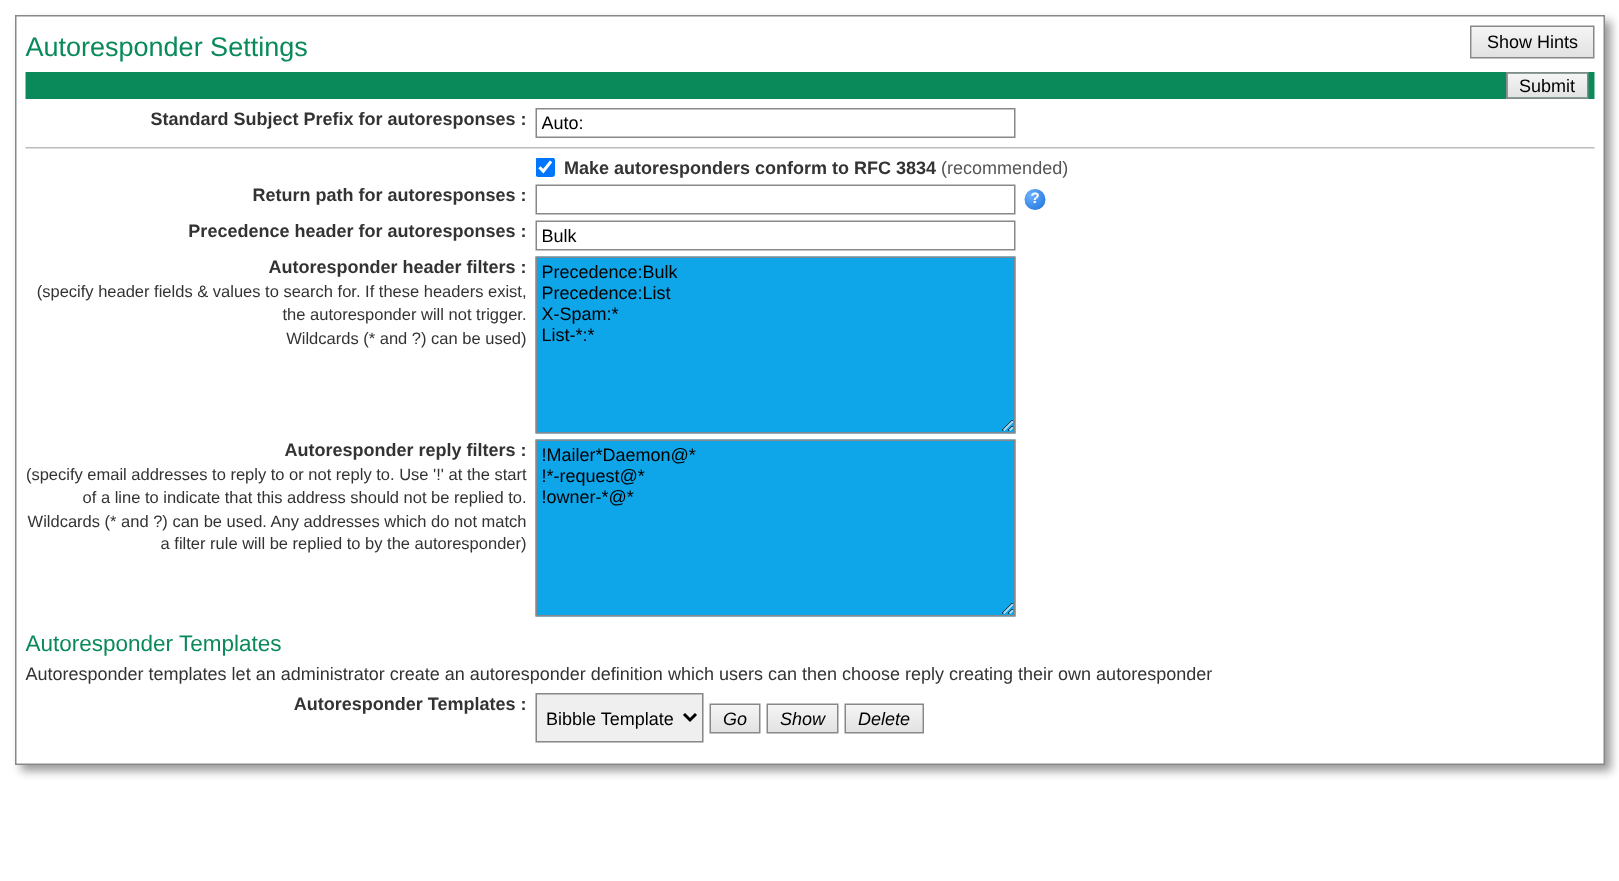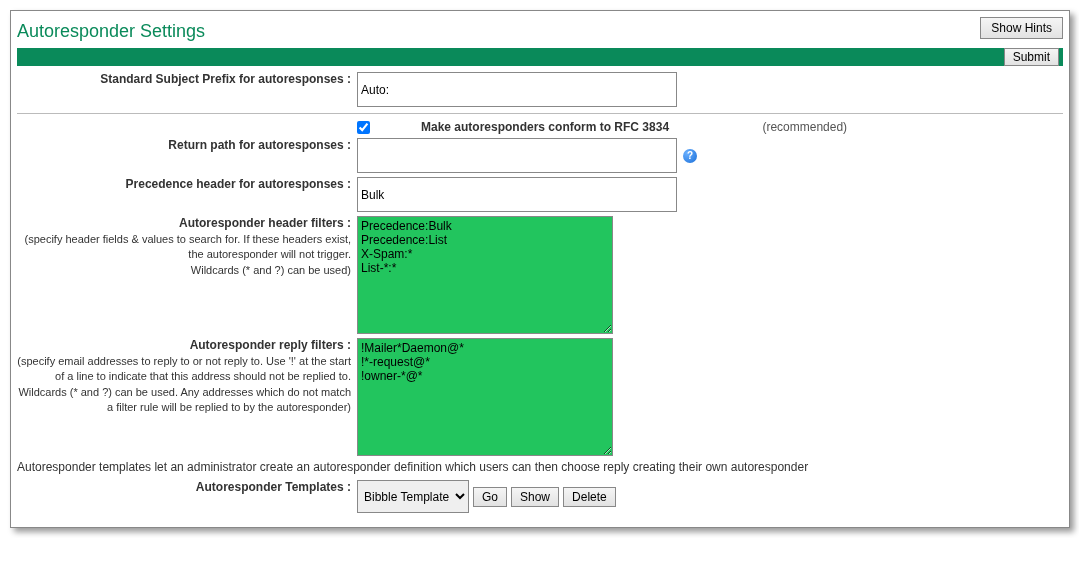--- a/index.html
+++ b/index.html
@@ -78,69 +78,69 @@
   flex: 0 0 auto;
   display: flex;
   align-items: center;
 }
 input[type="text"] {
   font-family: inherit;
   font-size: 12px;
   padding: 1px 3px;
   border: 1px solid #888;
   background: #fff;
-  height: 35px;
+  height: 20px;
   width: 320px;
 }
 textarea {
   font-family: inherit;
   font-size: 12px;
   padding: 2px 3px;
   border: 1px solid #888;
-  background: #22c55e;
-  width: 256px;
+  background: #0ea5e9;
+  width: 320px;
   resize: both;
 }
 select {
   font-family: inherit;
   font-size: 12px;
   padding: 1px 2px;
   border: 1px solid #888;
   background: #efefef;
   height: 33px;
 }
 .action-btn {
   background: linear-gradient(#f5f5f5,#e2e2e2);
   border: 1px solid #888;
   padding: 2px 8px;
   font-size: 12px;
   cursor: pointer;
   font-family: inherit;
   margin-left: 4px;
+  font-style: italic;
 }
 .section-title {
   color: #0a8a5a;
   font-size: 15px;
   font-weight: normal;
   margin-top: 10px;
   margin-bottom: 4px;
 }
 .section-desc {
   font-size: 12px;
   margin-bottom: 6px;
 }
 hr.sep {
   border: none;
   border-top: 1px solid #bbb;
   margin: 6px 0;
 }
 .checkbox-row {
   display: flex;
-  align-items: flex-end;
-  gap: 45px;
+  align-items: flex-start;
 }
 .checkbox-row input { margin-right: 6px; }
 .rec { color: #555; }
 .help-icon {
   display: inline-block;
   width: 14px;
   height: 14px;
   border-radius: 50%;
   background: radial-gradient(circle at 30% 30%, #6ab0ff, #1a6fd8);
   color: #fff;
@@ -225,20 +225,21 @@
       <span class="main-label">Autoresponder reply filters :</span><br>
       <span class="hint-text">(specify email addresses to reply to or not reply to. Use '!' at the start of a line to indicate that this address should not be replied to. Wildcards (* and ?) can be used. Any addresses which do not match a filter rule will be replied to by the autoresponder)</span>
     </div>
     <div class="field-col">
       <textarea rows="8" style="">!Mailer*Daemon@*
 !*-request@*
 !owner-*@*</textarea>
     </div>
   </div>
 
+  <div class="section-title">Autoresponder Templates</div>
   <div class="section-desc">Autoresponder templates let an administrator create an autoresponder definition which users can then choose reply creating their own autoresponder</div>
 
   <div class="form-row">
     <div class="label-col">
       <span class="main-label">Autoresponder Templates :</span>
     </div>
     <div class="field-col">
       <select>
         <option>Bibble Template</option>
       </select>

